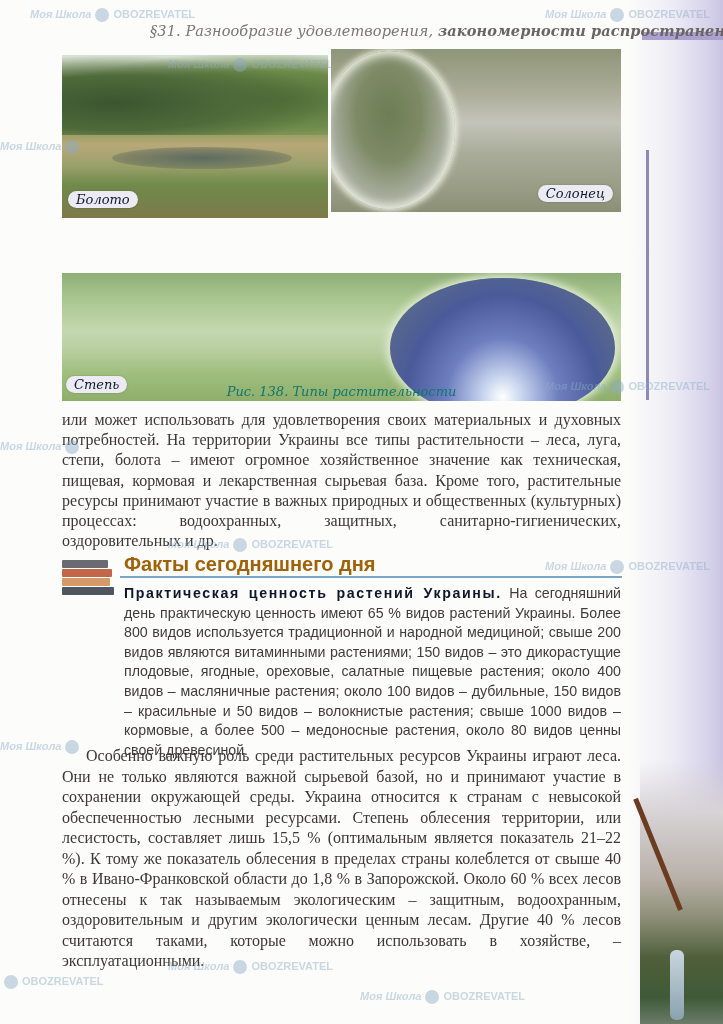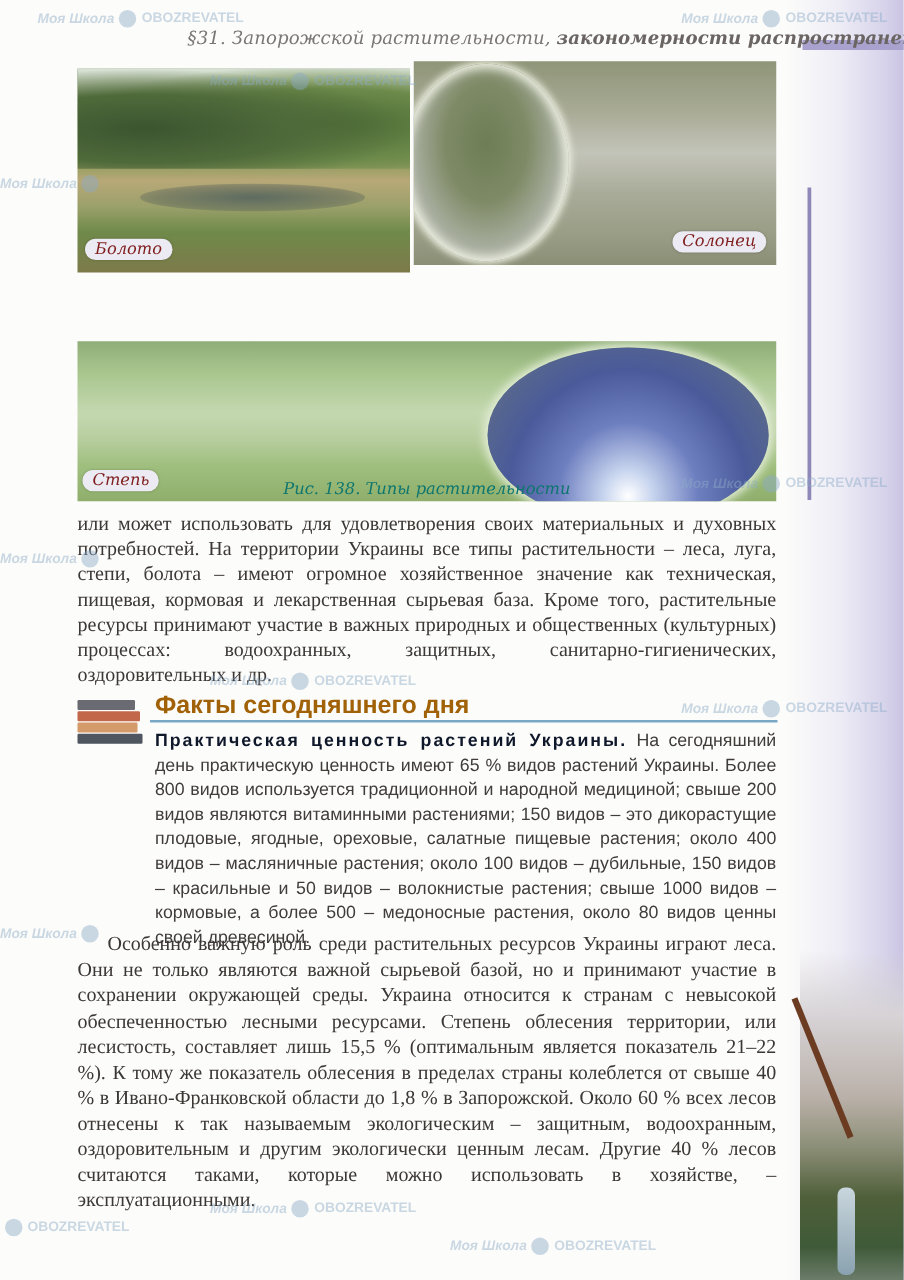--- a/index.html
+++ b/index.html
@@ -63,21 +63,21 @@
     background: linear-gradient(180deg, #8fae78 0%, #a9c68e 20%, #c4d8b0 45%, #b9ceA0 60%, #9fbf7e 78%, #8fae6c 100%);
     margin-top: 48px;
   }
   .photo-step .oval {
     position: absolute; left: 328px; top: 5px; width: 225px; height: 140px; border-radius: 50%;
     background: radial-gradient(ellipse at 50% 85%, #ffffff 0%, #c9d6ef 12%, #6e7fc0 35%, #4a5a9a 60%, #5b6b8a 85%, #7c8a6a 100%);
     box-shadow: 0 0 8px 3px #e4eed8;
   }
   .photo-label {
     position: absolute; background: #ecebf4; border-radius: 9px; padding: 1px 8px;
-    font-family: "DejaVu Serif", serif; font-style: italic; font-size: 13px; color: #7f1d1d;
+    font-family: "DejaVu Serif", serif; font-style: italic; font-size: 13px; color: #0f172a;
     box-shadow: 0 0 2px rgba(0,0,0,0.25);
   }
   .lbl-boloto { left: 6px; bottom: 10px; }
   .lbl-solonets { right: 8px; bottom: 10px; }
   .lbl-step { left: 4px; bottom: 8px; }
 
   .fig-caption {
     position: absolute; top: 384px; left: 62px; width: 559px; text-align: center;
     font-family: "DejaVu Serif", serif; font-style: italic; font-size: 13px; color: #0f766e;
   }
@@ -135,21 +135,21 @@
 </head>
 <body>
 
 <div class="side-band">
   <div class="top-bar"></div>
   <div class="vline"></div>
 </div>
 
 <div class="running-head">
   <span>§31.</span>
-  <span>Запорожской растительности,</span>
+  <span>Разнообразие удовлетворения,</span>
   <span class="bold">закономерности распространения</span>
 </div>
 
 <div class="photo photo-boloto">
   <div class="trees"></div>
   <div class="water"></div>
   <span class="photo-label lbl-boloto">Болото</span>
 </div>
 <div class="photo photo-solonets">
   <div class="oval"></div>

